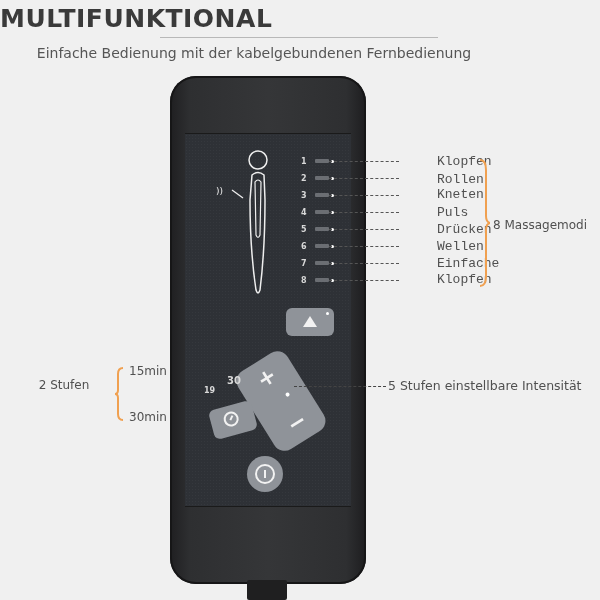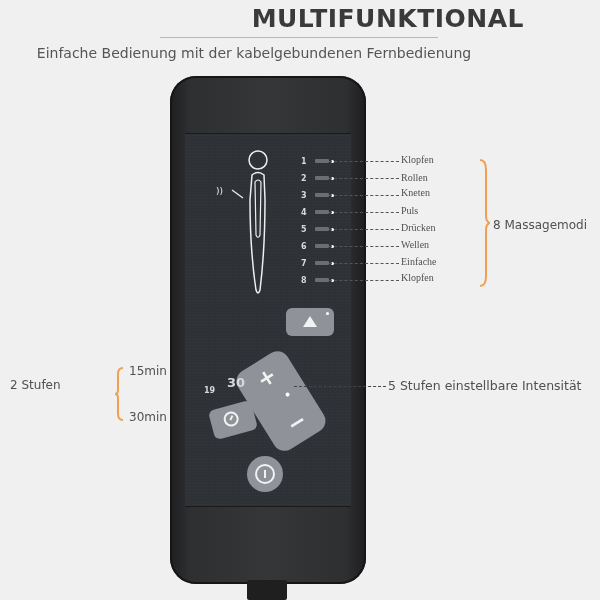--- a/index.html
+++ b/index.html
@@ -1,49 +1,49 @@
 <!DOCTYPE html>
 <html><head>
 <meta charset="utf-8">
 <style>
   html,body{margin:0;padding:0;}
   body{width:600px;height:600px;background:#f0f0f0;position:relative;overflow:hidden;font-family:"Liberation Sans","DejaVu Sans",sans-serif;color:#444;}
-  .title{position:absolute;top:4px;left:0;width:524px;text-align:right;font-family:"DejaVu Sans",sans-serif;font-weight:bold;font-size:25px;color:#3a3a3a;letter-spacing:0.5px;}
+  .title{position:absolute;top:4px;left:0;width:524px;text-align:left;font-family:"DejaVu Sans",sans-serif;font-weight:bold;font-size:25px;color:#3a3a3a;letter-spacing:0.5px;}
   .title-rule{position:absolute;top:37px;left:160px;width:278px;height:1px;background:#b8b8b8;}
   .subtitle{position:absolute;top:45px;left:0;width:508px;text-align:center;font-family:"DejaVu Sans",sans-serif;font-size:14px;color:#555;}
   .remote{position:absolute;left:170px;top:76px;width:196px;height:508px;border-radius:26px;background:linear-gradient(90deg,#1f1f21 0%,#2e2f31 10%,#353638 50%,#2e2f31 90%,#1d1d1f 100%);box-shadow:inset 0 0 0 2px #161617;}
   .panel{position:absolute;left:185px;top:133px;width:166px;height:372px;background:#2e3136;border-top:1px solid #1a1a1a;border-bottom:1px solid #1a1a1a;background-image:radial-gradient(rgba(255,255,255,0.035) 1px,transparent 1px);background-size:3px 3px;}
   .cable{position:absolute;left:247px;top:580px;width:40px;height:20px;background:#1f1f20;border-radius:2px;}
   .mode-row{position:absolute;left:301px;height:12px;display:flex;align-items:center;}
   .mode-num{font-family:"DejaVu Sans",sans-serif;font-size:8px;color:#d8d8d8;width:10px;font-weight:bold;}
   .mode-led{width:14px;height:4px;background:#6b6e73;margin-left:4px;border-radius:1px;}
   .mode-dot{width:3px;height:3px;background:#fff;border-radius:50%;margin-left:2px;}
   .leader{position:absolute;height:0;border-top:1px dashed #555;}
-  .mode-label{position:absolute;font-family:Liberation Serif, serif;font-size:10px;color:#505050;}
+  .mode-label{position:absolute;font-family:Liberation Mono, monospace;font-size:13px;color:#505050;margin-left:36px;}
   .brace-right{position:absolute;left:478px;top:158px;width:12px;height:130px;}
   .massage-label{position:absolute;left:493px;top:218px;font-family:"DejaVu Sans",sans-serif;font-size:12px;color:#505050;}
   .btn-up{position:absolute;left:286px;top:308px;width:48px;height:28px;border-radius:6px;background:#8f9399;}
   .btn-up .tri{position:absolute;left:17px;top:8px;width:0;height:0;border-left:7px solid transparent;border-right:7px solid transparent;border-bottom:11px solid #f2f2f2;}
   .btn-up .dot{position:absolute;right:5px;top:4px;width:3px;height:3px;border-radius:50%;background:#fff;}
   .btn-intensity{position:absolute;left:252px;top:355px;width:58px;height:92px;border-radius:12px;background:#8f9399;transform:rotate(-32deg);transform-origin:center;}
   .btn-intensity .plus{position:absolute;left:20px;top:6px;font-size:22px;font-weight:bold;color:#f2f2f2;font-family:"DejaVu Sans",sans-serif;}
   .btn-intensity .minus{position:absolute;left:22px;top:60px;font-size:22px;font-weight:bold;color:#f2f2f2;font-family:"DejaVu Sans",sans-serif;}
   .btn-intensity .dot{position:absolute;left:36px;top:42px;width:4px;height:4px;border-radius:50%;background:#fff;}
   .btn-timer{position:absolute;left:211px;top:405px;width:44px;height:30px;border-radius:6px;background:#8f9399;transform:rotate(-15deg);}
   .btn-timer .clock{position:absolute;left:13px;top:6px;width:15px;height:15px;border:2px solid #f2f2f2;border-radius:50%;box-sizing:border-box;}
   .btn-timer .clock:after{content:"";position:absolute;left:5px;top:2px;width:2px;height:5px;background:#f2f2f2;transform:rotate(40deg);}
   .timer-15{position:absolute;left:204px;top:386px;font-family:"DejaVu Sans",sans-serif;font-size:8px;font-weight:bold;color:#d8d8d8;}
-  .timer-30{position:absolute;left:227px;top:375px;font-family:"DejaVu Sans",sans-serif;font-size:13px;font-weight:bold;color:#d8d8d8;}
+  .timer-30{position:absolute;left:227px;top:375px;font-family:"DejaVu Sans",sans-serif;font-size:10px;font-weight:bold;color:#d8d8d8;}
   .btn-power{position:absolute;left:247px;top:456px;width:36px;height:36px;border-radius:50%;background:#8f9399;}
   .btn-power .ring{position:absolute;left:8px;top:8px;width:20px;height:20px;border:2px solid #f2f2f2;border-radius:50%;box-sizing:border-box;}
   .btn-power .bar{position:absolute;left:17px;top:14px;width:2px;height:8px;background:#f2f2f2;}
   .intensity-leader{position:absolute;left:294px;top:386px;width:92px;border-top:1px dashed #444;}
   .intensity-label{position:absolute;left:388px;top:378px;font-family:"DejaVu Sans",sans-serif;font-size:12.5px;color:#505050;}
   .brace-left{position:absolute;left:114px;top:366px;width:10px;height:56px;}
-  .timer-label{position:absolute;left:10px;top:377px;width:108px;text-align:left;font-family:"DejaVu Sans",sans-serif;font-size:12px;line-height:16px;color:#505050;}
+  .timer-label{position:absolute;left:10px;top:377px;width:108px;text-align:center;font-family:"DejaVu Sans",sans-serif;font-size:12px;line-height:16px;color:#505050;}
   .t15{position:absolute;left:129px;top:364px;font-family:"DejaVu Sans",sans-serif;font-size:12px;color:#505050;}
   .t30{position:absolute;left:129px;top:410px;font-family:"DejaVu Sans",sans-serif;font-size:12px;color:#505050;}
   .body-icon{position:absolute;left:210px;top:140px;width:60px;height:160px;}
 </style>
 </head>
 <body>
 
 <div class="title">MULTIFUNKTIONAL</div>
 <div class="title-rule"></div>
 <div class="subtitle">Einfache Bedienung mit der kabelgebundenen Fernbedienung</div>

